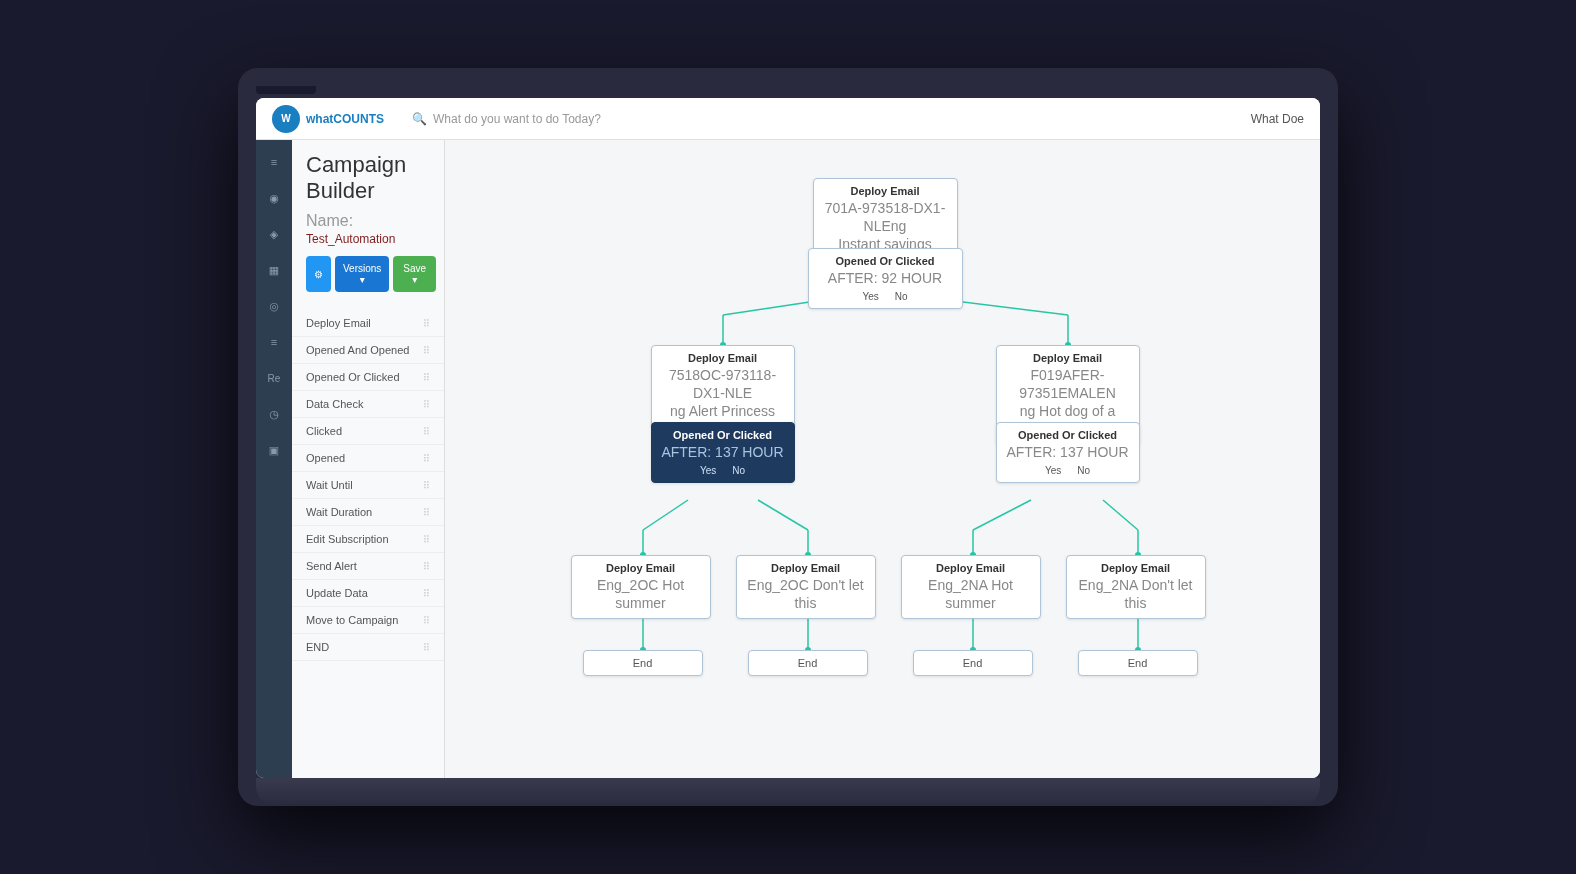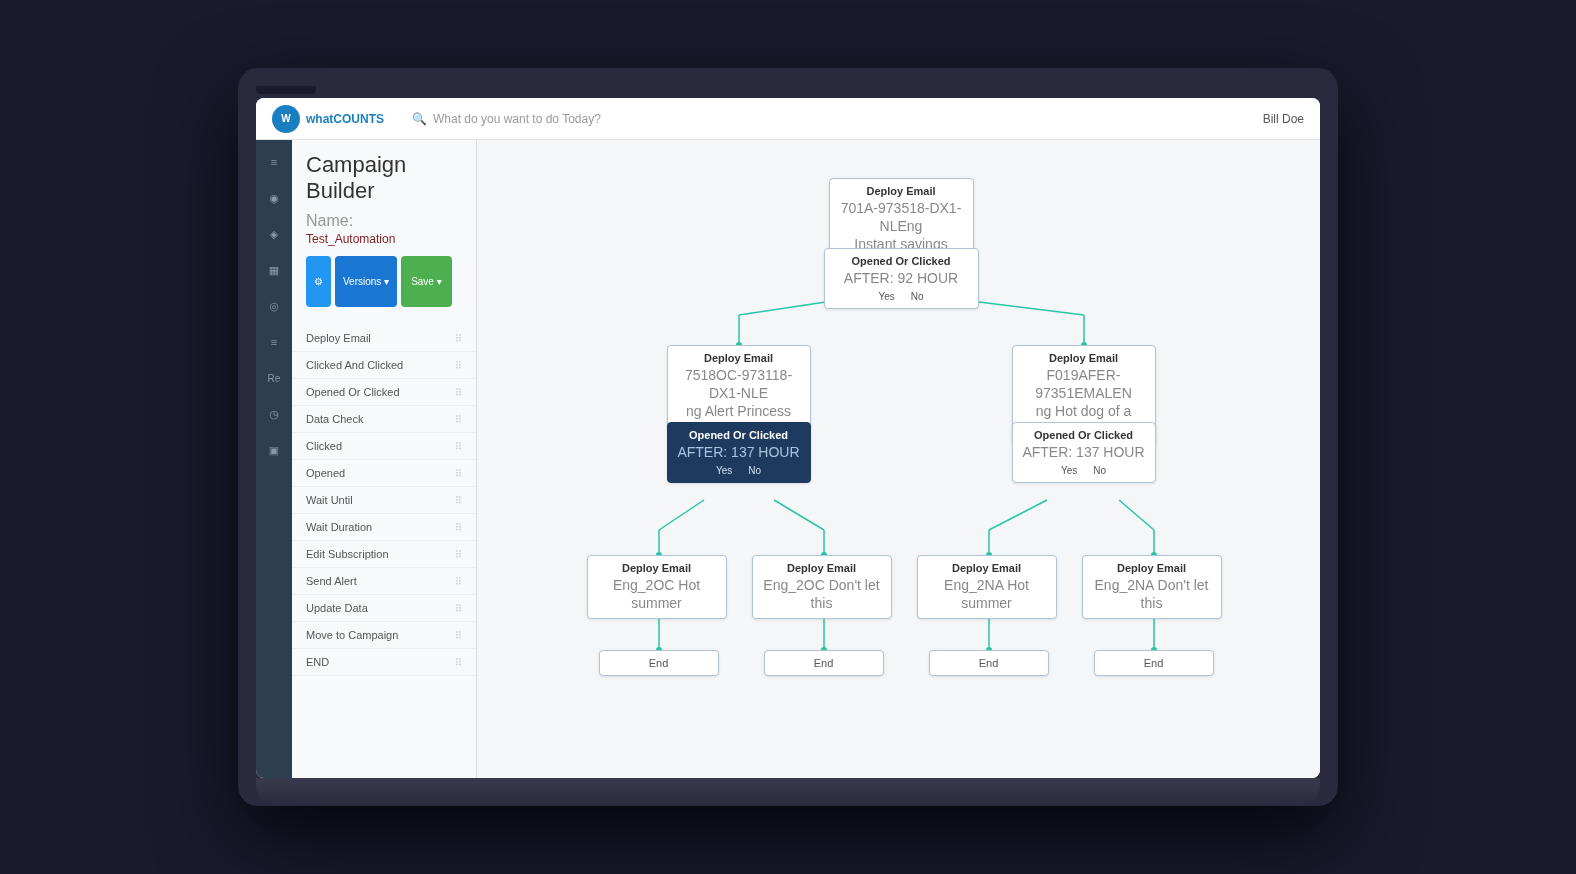--- a/index.html
+++ b/index.html
@@ -135,21 +135,21 @@
 
     
     .content-area {
       flex: 1;
       display: flex;
       overflow: hidden;
     }
 
     
     .items-panel {
-      width: 185px;
+      width: 153px;
       background: #f8f9fa;
       border-right: 1px solid #ddd;
       flex-shrink: 0;
       overflow-y: auto;
     }
 
     .panel-header {
       padding: 12px 14px 8px;
     }
 
@@ -189,21 +189,21 @@
       display: flex;
       align-items: center;
       gap: 2px;
     }
 
     .btn-versions {
       background: #1976d2;
       color: white;
       border: none;
       border-radius: 4px;
-      padding: 20px 8px;
+      padding: 7px 8px;
       font-size: 10px;
       cursor: pointer;
     }
 
     .btn-save {
       background: #4caf50;
       color: white;
       border: none;
       border-radius: 4px;
       padding: 4px 10px;
@@ -336,21 +336,21 @@
         <div class="logo-icon">W</div>
         <div class="logo-text">
           <span>what</span><span style="font-weight:bold;color:#1a7fc1;">COUNTS</span>
         </div>
       </div>
       <div class="search-bar">
         <span style="color:#999;">🔍</span>
         <span>What do you want to do Today?</span>
       </div>
       <div class="user-area">
-        <span>Bill Doe</span>
+        <span>What Doe</span>
       </div>
     </div>
 
     <div class="main-layout">
 
       <div class="sidebar-icons">
         <div class="sidebar-icon-item">≡</div>
         <div class="sidebar-icon-item">◉</div>
         <div class="sidebar-icon-item">◈</div>
         <div class="sidebar-icon-item">▦</div>
@@ -375,21 +375,21 @@
               <button class="btn-versions">Versions ▾</button>
               <button class="btn-save">Save ▾</button>
             </div>
           </div>
 
           <div class="panel-item">
             <span>Deploy Email</span>
             <span class="drag-icon">⠿</span>
           </div>
           <div class="panel-item">
-            <span>Clicked And Clicked</span>
+            <span>Opened And Opened</span>
             <span class="drag-icon">⠿</span>
           </div>
           <div class="panel-item">
             <span>Opened Or Clicked</span>
             <span class="drag-icon">⠿</span>
           </div>
           <div class="panel-item">
             <span>Data Check</span>
             <span class="drag-icon">⠿</span>
           </div>

